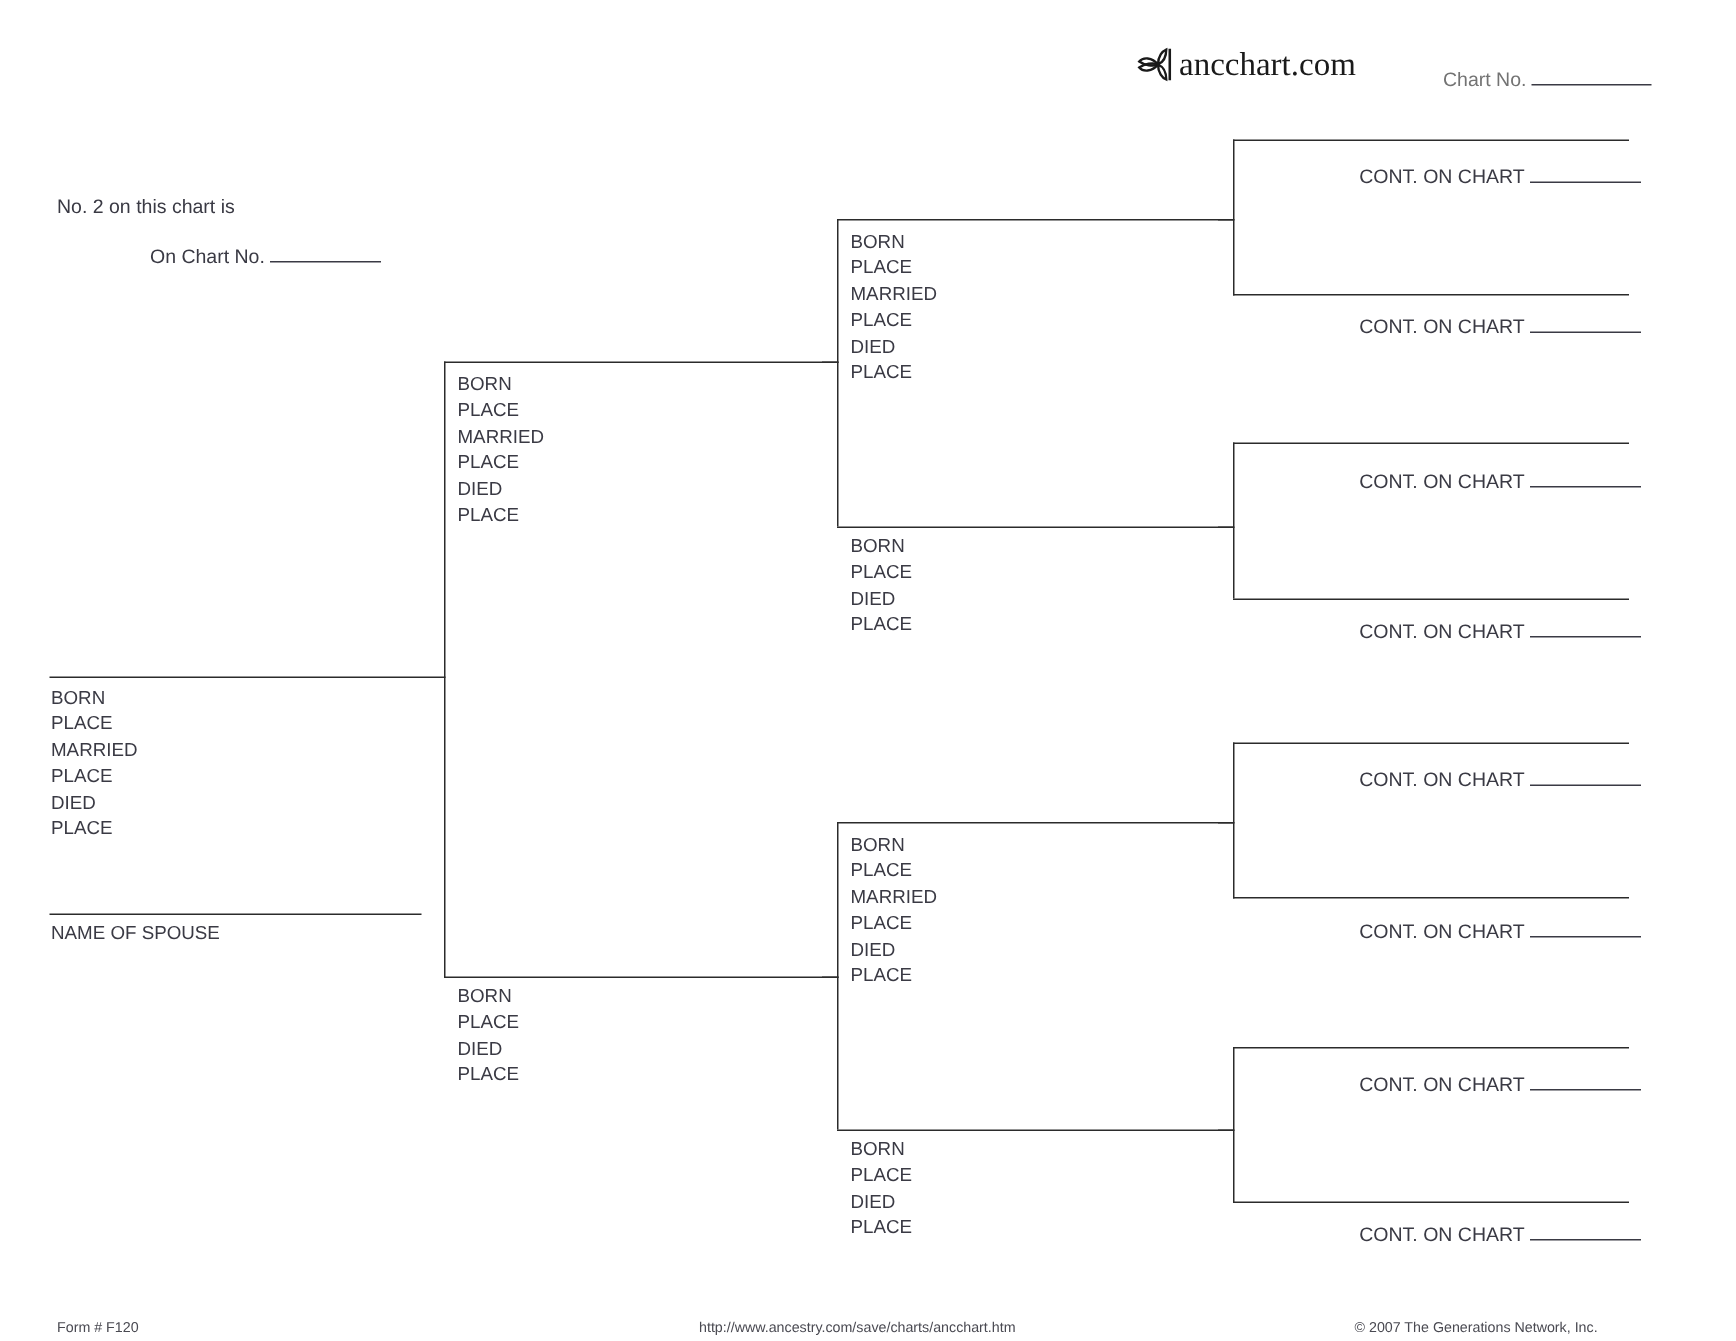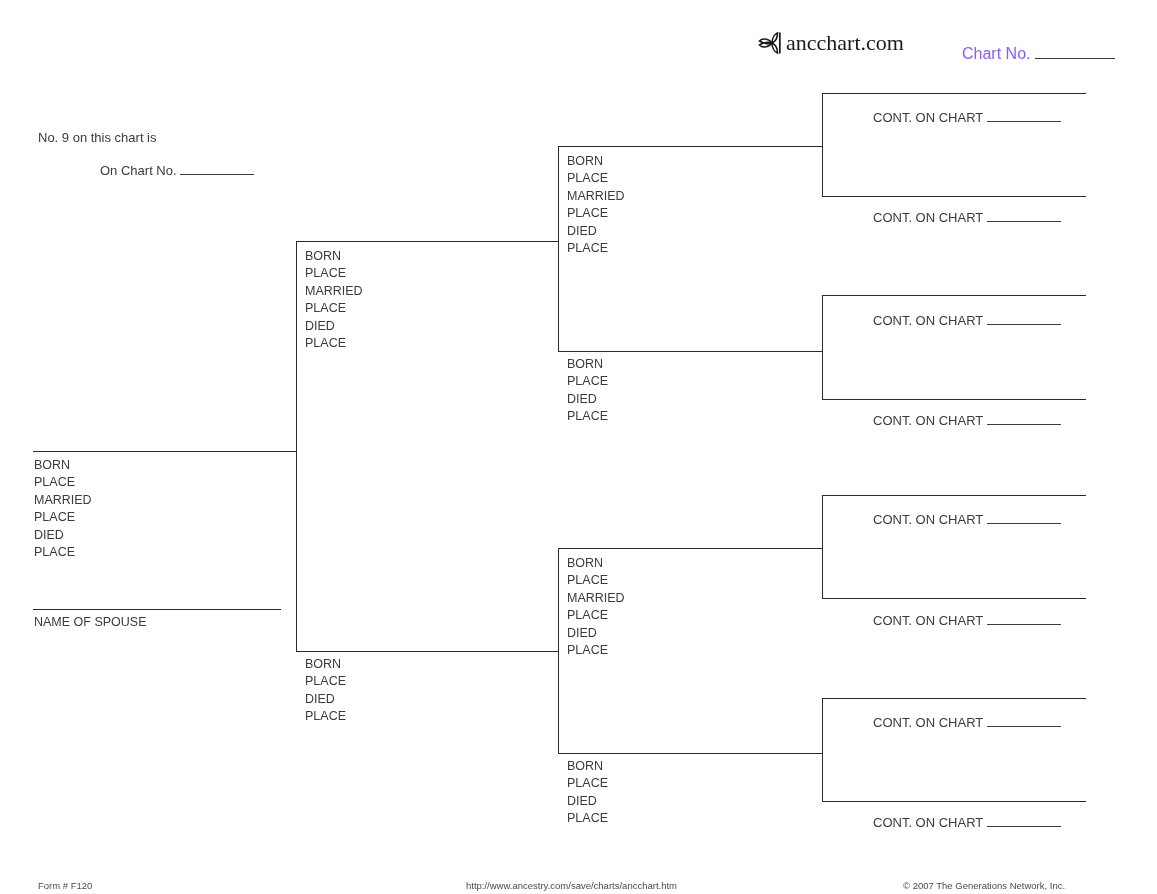--- a/index.html
+++ b/index.html
@@ -45,22 +45,22 @@
   #brand-text {
     font-family: "Liberation Serif", serif;
     font-size: 22px;
     color: #1a1a1a;
     letter-spacing: 0px;
   }
   #chart-no {
     position: absolute;
     left: 962px;
     top: 45px;
-    font-size: 16px;
-    color: #8b5cf6;
+    font-size: 13px;
+    color: #737373;
     white-space: nowrap;
   }
 
   .blank {
     display: inline-block;
     border-bottom: 1px solid #3a3a44;
     vertical-align: baseline;
   }
   .blank.w80 { width: 80px; }
   .blank.w74 { width: 74px; }
@@ -104,21 +104,21 @@
   }
   .hline.dark { border-top-color: #2b2b2b; }
   .vline.dark { border-left-color: #2b2b2b; }
 
   
   .cont {
     position: absolute;
     font-size: 13px;
     color: #3a3a44;
     white-space: nowrap;
-    text-align: left;
+    text-align: center;
   }
 
   
   .footer-item {
     position: absolute;
     top: 840px;
     font-size: 9.5px;
     color: #4a4a52;
     white-space: nowrap;
     margin-top: 40px;
@@ -147,21 +147,21 @@
     </span>
     <span id="brand-text">ancchart.com</span>
   </div>
 
   <div id="chart-no">
     <span>Chart No.</span>
     <span class="blank w80"></span>
   </div>
 
   <div id="note">
-    <span class="row1">No. 9 on this chart is</span>
+    <span class="row1">No. 2 on this chart is</span>
     <span class="row3">
       <span>On Chart No.</span>
       <span class="blank w74"></span>
     </span>
   </div>
 
   <div class="hline dark" style="left:33px; top:451px; width:253px;"></div>
   <div class="fields" style="left:34px; top:457px;">
     <div>BORN</div>
     <div>PLACE</div>

